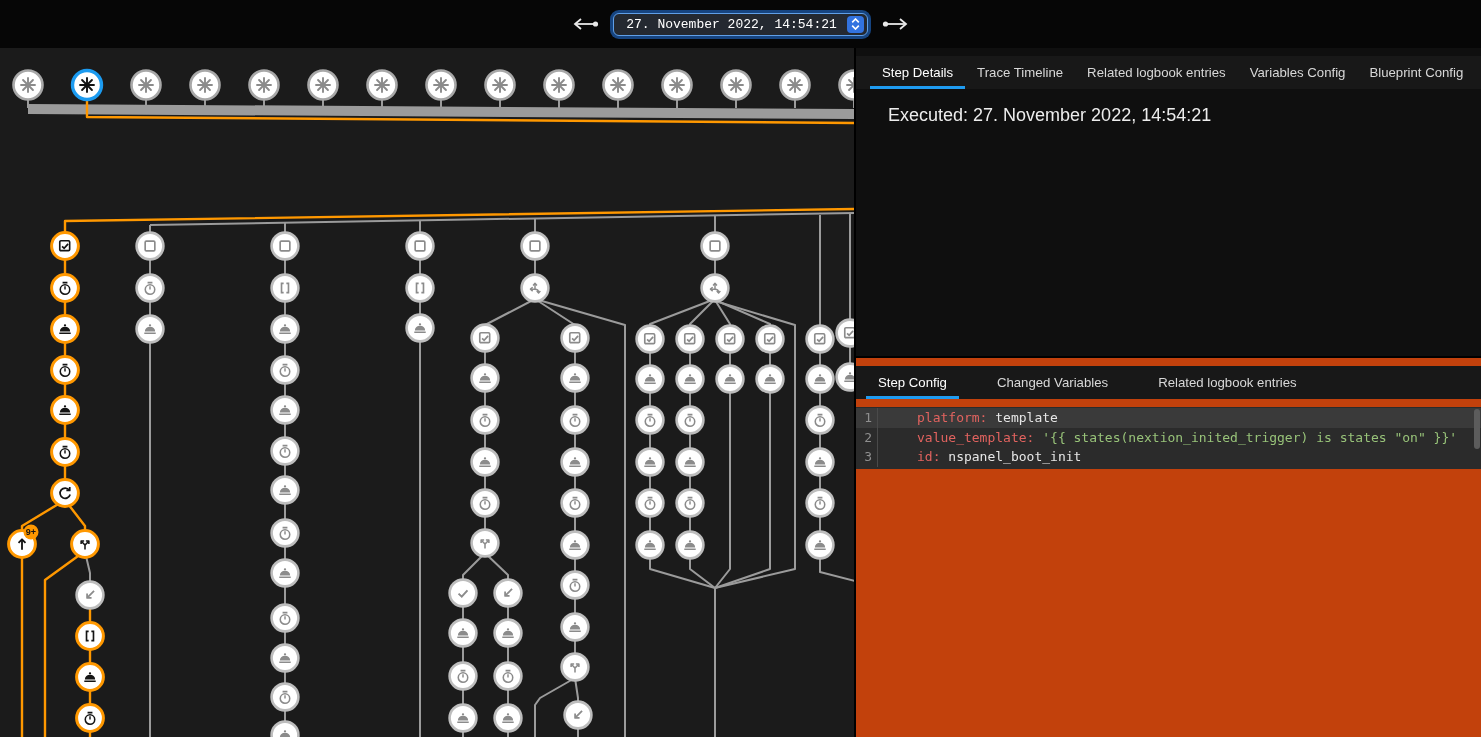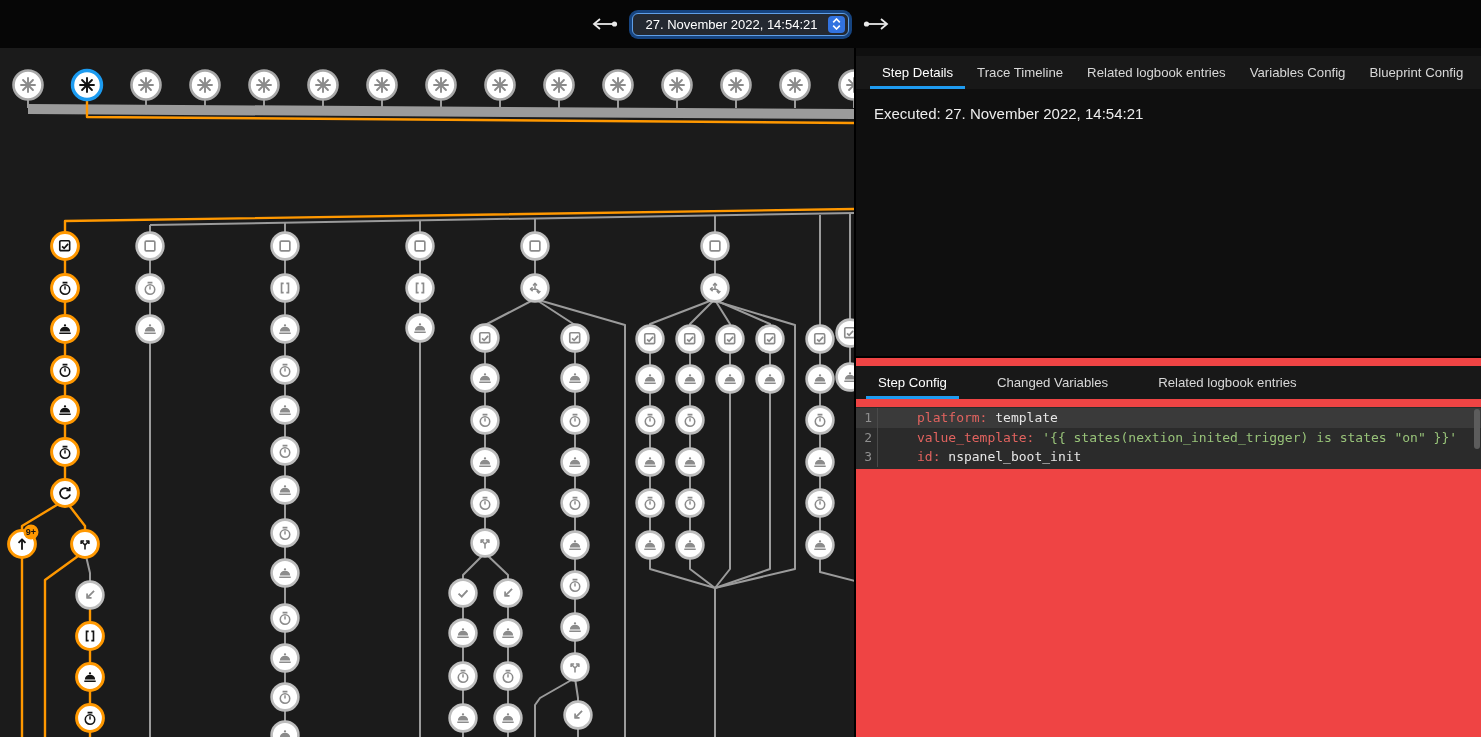--- a/index.html
+++ b/index.html
@@ -6,21 +6,21 @@
   html,body { width:1481px; height:737px; overflow:hidden; background:#000; }
   body { font-family:"Liberation Sans", sans-serif; color:#e8e8e8; }
 
   #app { width:1481px; height:737px; display:flex; flex-direction:column; }
 
   
   .topbar { height:48px; background:#060606; display:flex; align-items:center; justify-content:center; gap:14px; flex:0 0 auto; }
   .nav-arrow { background:none; border:none; color:#e8e8e8; cursor:pointer; display:flex; align-items:center; }
   .trace-select { display:flex; align-items:center; gap:6px; background:#242931; border:1px solid #5f9fe8; border-radius:6px;
                   box-shadow:0 0 0 3px rgba(36,120,230,.55); padding:2px 3px 2px 12px; height:23px; cursor:pointer; }
-  .trace-select .val { font-size:13px; color:#fff; white-space:nowrap; padding-right:4px; }
+  .trace-select .val { font-size:13px; color:#fff; white-space:nowrap; padding-right:4px;font-family:Liberation Mono, monospace; }
   .stepper { width:17px; height:17px; background:#3273e0; border-radius:4px; display:flex; flex-direction:column; align-items:center; justify-content:center; gap:1px; }
   .stepper svg { display:block; }
 
   
   .main { flex:1; display:flex; min-height:0; }
   .graph-wrap { width:856px; flex:0 0 auto; background:#1b1b1b; position:relative; overflow:hidden; border-right:2px solid #000; }
   .graph-wrap svg { display:block; }
 
   .band { fill:#9b9b9b; }
   .eg { fill:none; stroke:#9b9b9b; stroke-width:2; stroke-linejoin:round; }
@@ -34,30 +34,30 @@
   .na circle.body { stroke:#ff9800; stroke-width:3; }
   .na use { color:#141414; }
   .nd circle.body { stroke:#bdbdbd; stroke-width:2.6; }
   .nd use { color:#8b8b8b; }
   .badge circle { fill:#ff9800; }
   .badge text { fill:#141414; font:bold 9px "Liberation Sans",sans-serif; text-anchor:middle; }
 
   
   .right { flex:1; display:flex; flex-direction:column; min-width:0; background:#101010; }
   .panel-top { height:308px; flex:0 0 auto; display:flex; flex-direction:column; background:#0f0f0f; }
-  .panel-bottom { flex:1; border-top:2px solid #000; background:#ef4444; display:flex; flex-direction:column; }
+  .panel-bottom { flex:1; border-top:2px solid #000; background:#c2410c; display:flex; flex-direction:column; }
 
   .tabbar { height:33px; flex:0 0 auto; background:#181818; display:flex; align-items:stretch;margin-top:8px; }
   .tabbar.spread { justify-content:space-between; padding:0 14px; }
   .tabbar.left { justify-content:flex-start; gap:26px; padding:0 10px; }
   .tab { display:flex; align-items:center; padding:0 12px; font-size:13.2px; color:#d8d8d8; cursor:pointer;
          border-bottom:3px solid transparent; border-top:3px solid transparent; white-space:nowrap; }
   .tab.active { border-bottom-color:#1f9bf0; color:#ffffff; }
 
-  .executed { margin:16px 0 0 18px; font-size:15px; color:#ededed; }
+  .executed { margin:16px 0 0 32px; font-size:18px; color:#ededed; }
 
   
   .code { margin-top:8px; background:#2b2b2b; font-family:"DejaVu Sans Mono", monospace; font-size:13px; line-height:19.5px;
           position:relative; color:#e6e6e6; flex:0 0 auto; padding:1px 0 2px 0; }
   .cl { display:flex; }
   .cl.active { background:#3a3a3a; }
   .ln { width:22px; flex:0 0 auto; text-align:right; padding-right:5px; color:#8f8f8f; border-right:1px solid #4a4a4a; user-select:none; }
   .ct { padding-left:7px; white-space:pre; }
   .tok-key { color:#e2635f;margin-left:32px; }
   .tok-str { color:#98c379; }

